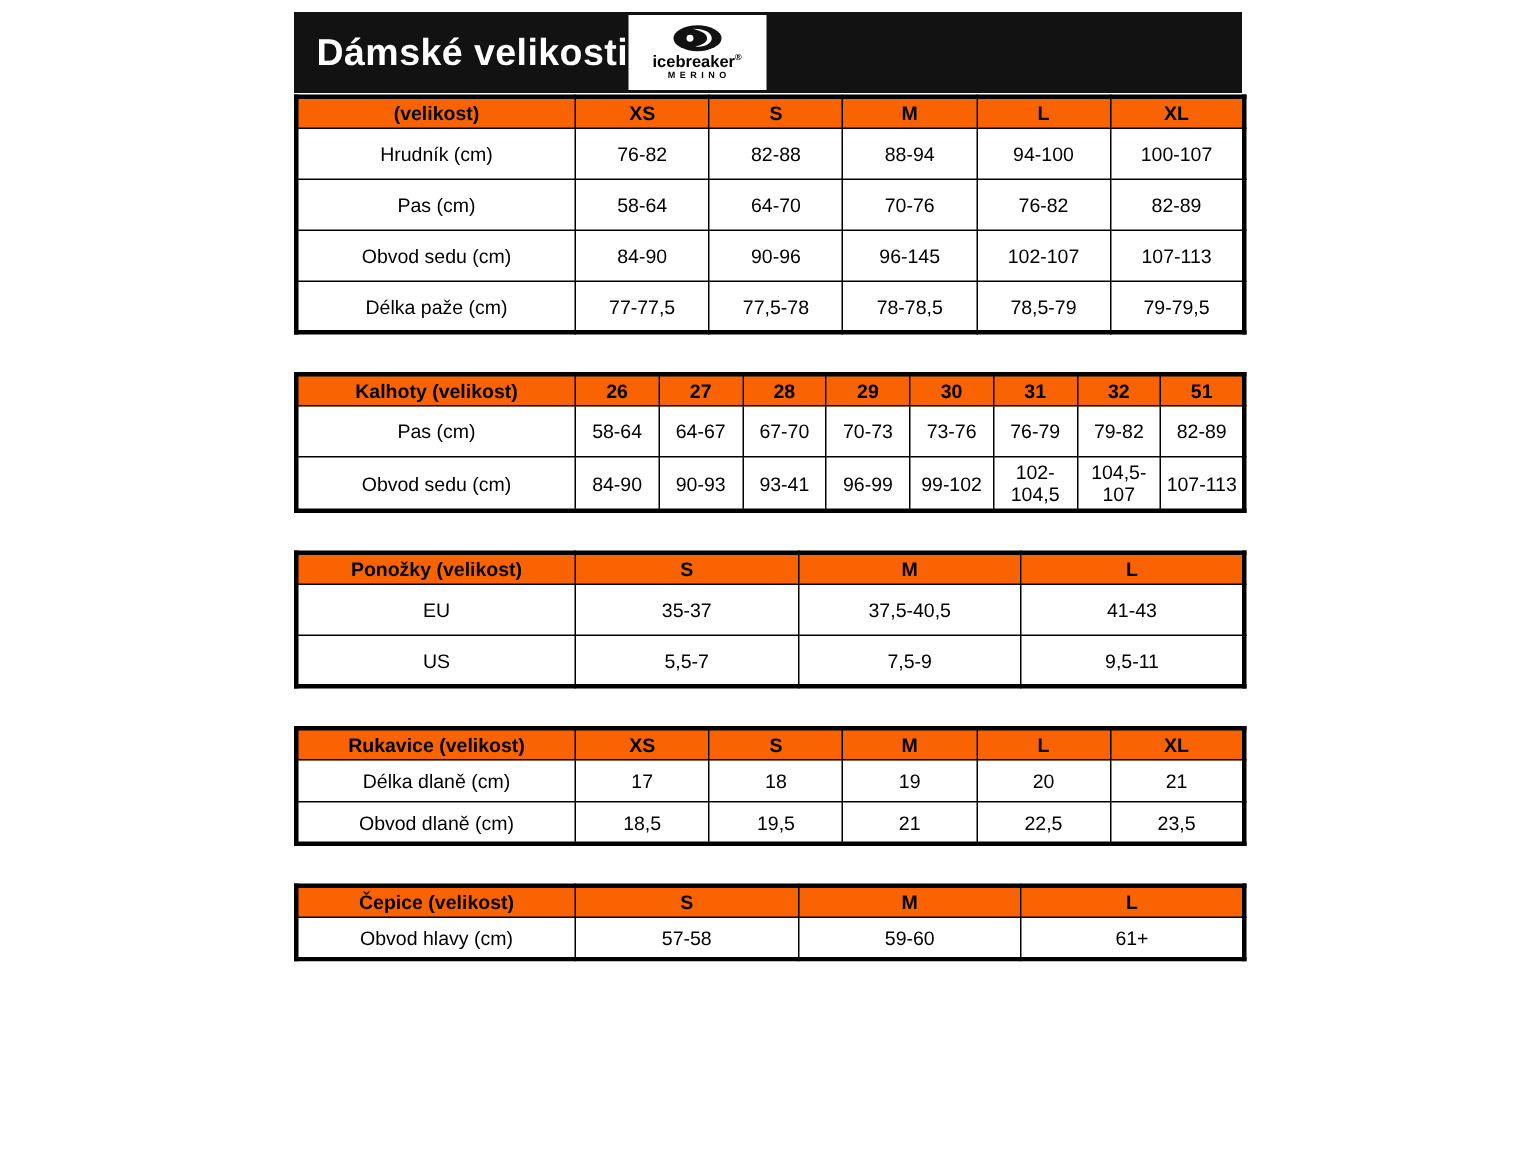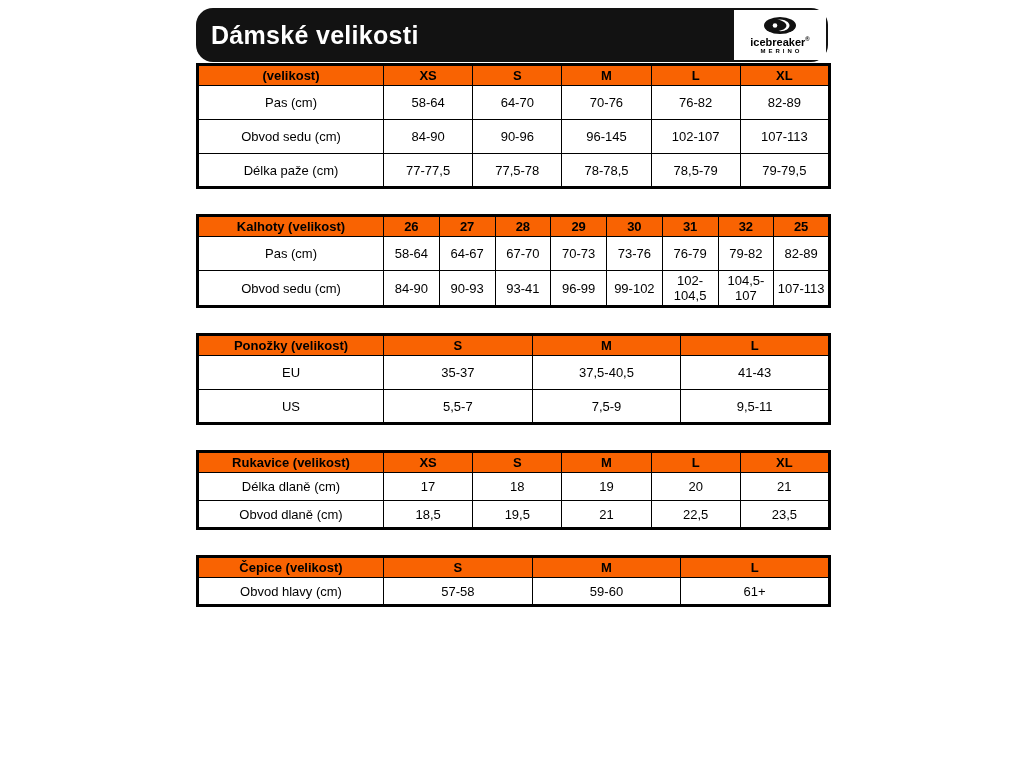--- a/index.html
+++ b/index.html
@@ -13,23 +13,22 @@
   .page {
     width: 632px;
     margin: 8px auto 0 auto;
   }
   
   .header-bar {
     background: var(--header-black, #121212);
     height: 54px;
     display: flex;
     align-items: center;
-    justify-content: space-between;
+    justify-content: flex-start;
     margin-bottom: 1px;
-    border-radius: 17px;
   }
   .title {
     color: #ffffff;
     font-size: 25px;
     font-weight: bold;
     padding-left: 15px;
     letter-spacing: 0.3px;
   }
   .logo-box {
     background: #ffffff;
@@ -122,20 +121,28 @@
             <th>(velikost)</th>
             <th>XS</th>
             <th>S</th>
             <th>M</th>
             <th>L</th>
             <th>XL</th>
           </tr>
         </thead>
         <tbody>
           <tr>
+            <td>Hrudník (cm)</td>
+            <td>76-82</td>
+            <td>82-88</td>
+            <td>88-94</td>
+            <td>94-100</td>
+            <td>100-107</td>
+          </tr>
+          <tr>
             <td>Pas (cm)</td>
             <td>58-64</td>
             <td>64-70</td>
             <td>70-76</td>
             <td>76-82</td>
             <td>82-89</td>
           </tr>
           <tr>
             <td>Obvod sedu (cm)</td>
             <td>84-90</td>
@@ -169,21 +176,21 @@
         <thead>
           <tr>
             <th>Kalhoty (velikost)</th>
             <th>26</th>
             <th>27</th>
             <th>28</th>
             <th>29</th>
             <th>30</th>
             <th>31</th>
             <th>32</th>
-            <th>25</th>
+            <th>51</th>
           </tr>
         </thead>
         <tbody>
           <tr>
             <td>Pas (cm)</td>
             <td>58-64</td>
             <td>64-67</td>
             <td>67-70</td>
             <td>70-73</td>
             <td>73-76</td>

